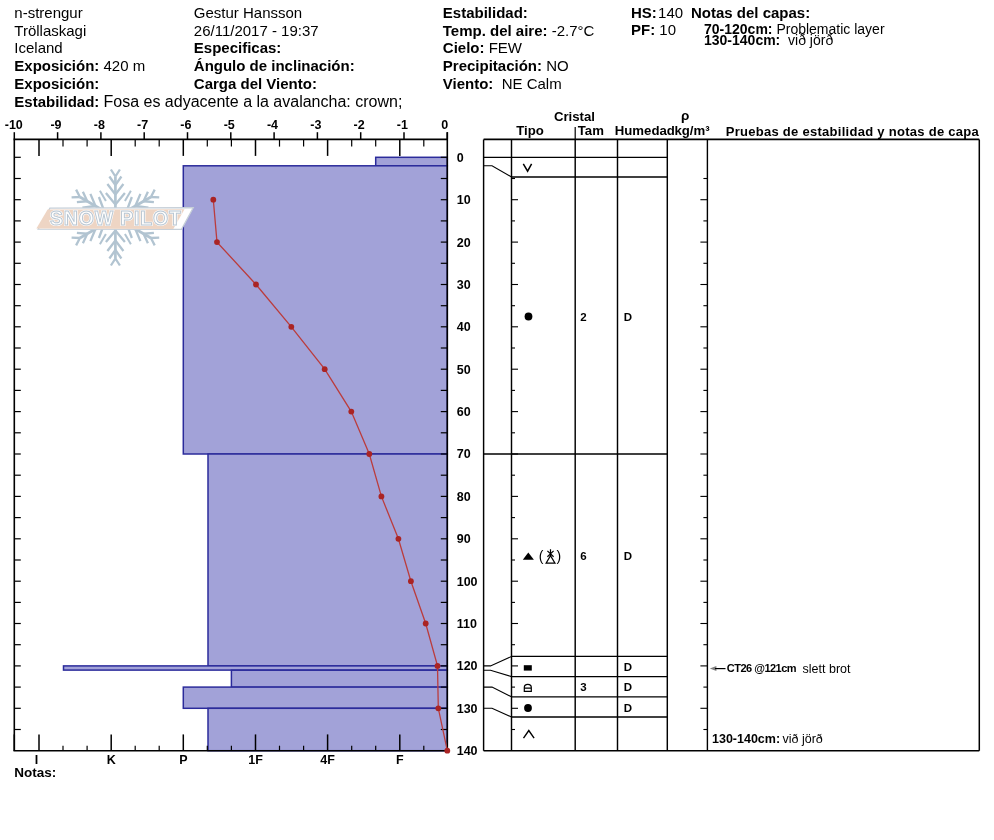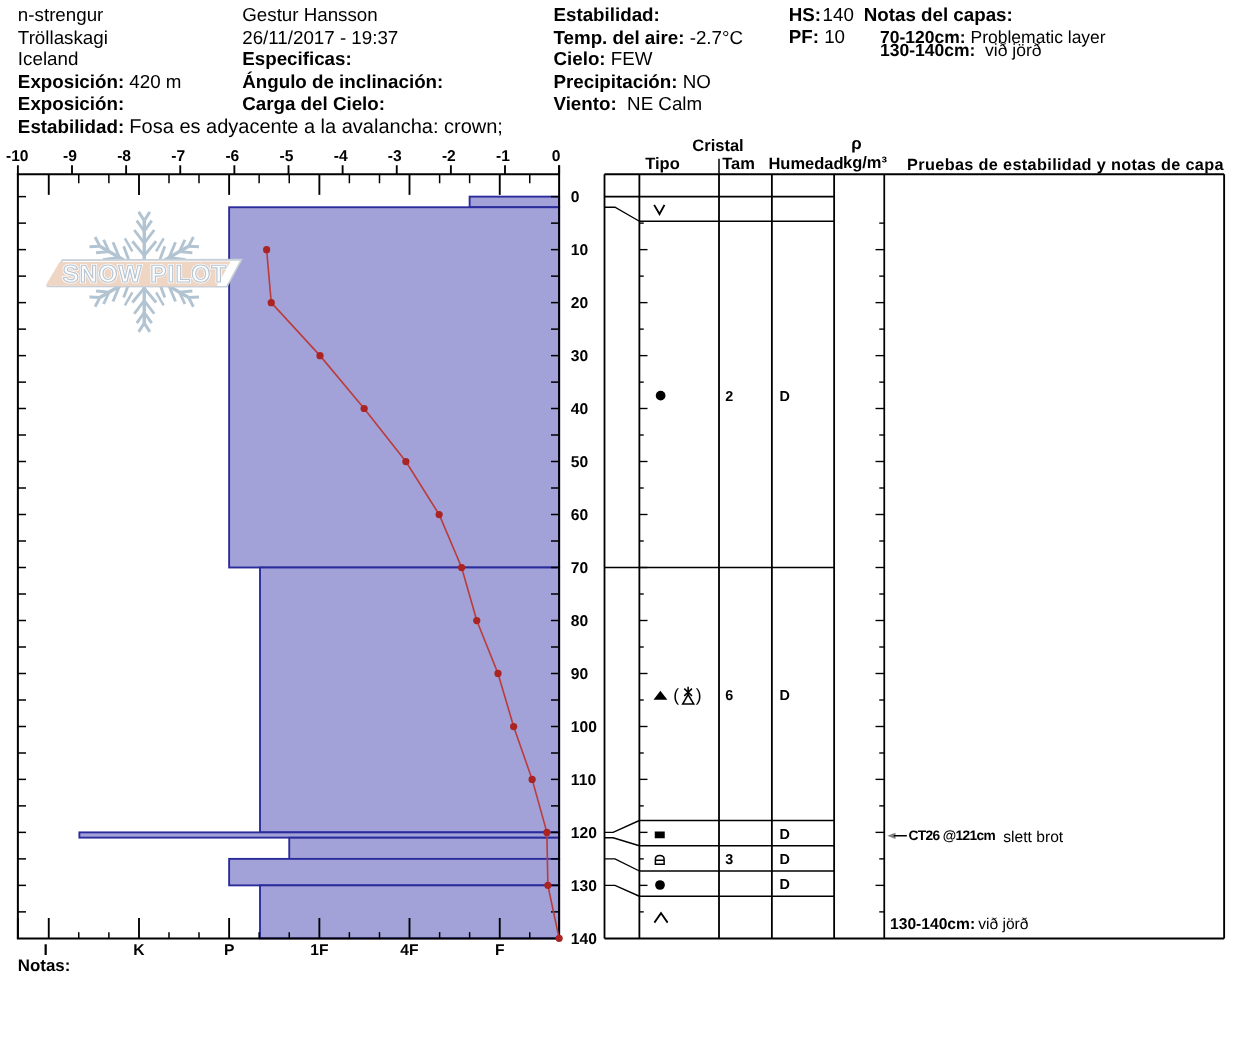--- a/index.html
+++ b/index.html
@@ -5,21 +5,21 @@
 #page{position:relative;width:994px;height:840px;overflow:hidden;background:#fff;
  font-family:Liberation Sans, sans-serif;color:#000;}
 .hc{position:absolute;top:3.6px;font-size:15px;line-height:17.9px;white-space:nowrap;}
 svg{position:absolute;left:0;top:0;}
 </style></head>
 <body>
 <div id="page">
 
 <div class="hc" style="left:14.3px">n-strengur<br>Tröllaskagi<br>Iceland<br><b>Exposición:</b> 420 m<br><b>Exposición:</b><br><b>Estabilidad:</b> <span style="font-size:16px">Fosa es adyacente a la avalancha: crown;</span></div>
 
-<div class="hc" style="left:193.8px">Gestur Hansson<br>26/11/2017 - 19:37<br><b>Especificas:</b><br><b>Ángulo de inclinación:</b><br><b>Carga del Cielo:</b></div>
+<div class="hc" style="left:193.8px">Gestur Hansson<br>26/11/2017 - 19:37<br><b>Especificas:</b><br><b>Ángulo de inclinación:</b><br><b>Carga del Viento:</b></div>
 
 <div class="hc" style="left:442.8px"><b>Estabilidad:</b><br><b>Temp. del aire:</b> -2.7°C<br><b>Cielo:</b> FEW<br><b>Precipitación:</b> NO<br><b>Viento:</b>&nbsp; NE Calm</div>
 
 <div class="hc" style="left:631px;top:3.5px;line-height:17.6px"><b>HS:</b> 140<br><b>PF:</b> 10</div>
 
 <div class="hc" style="left:691px"><b>Notas del capas:</b></div>
 
 <div class="hc" style="left:704px;top:24.1px;font-size:14px;line-height:10.8px"><b>70-120cm:</b> Problematic layer<br><b>130-140cm:</b>&nbsp; við jörð</div>
 
 <svg width="994" height="840" viewBox="0 0 994 840">

